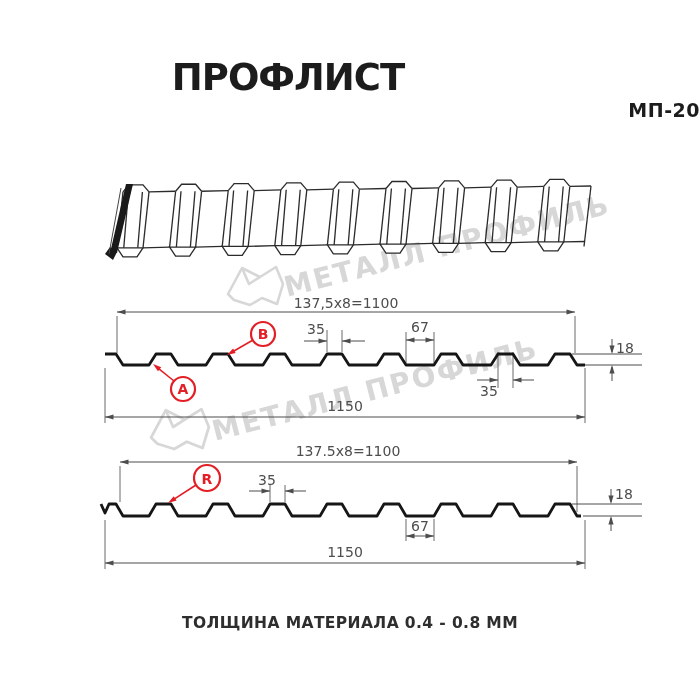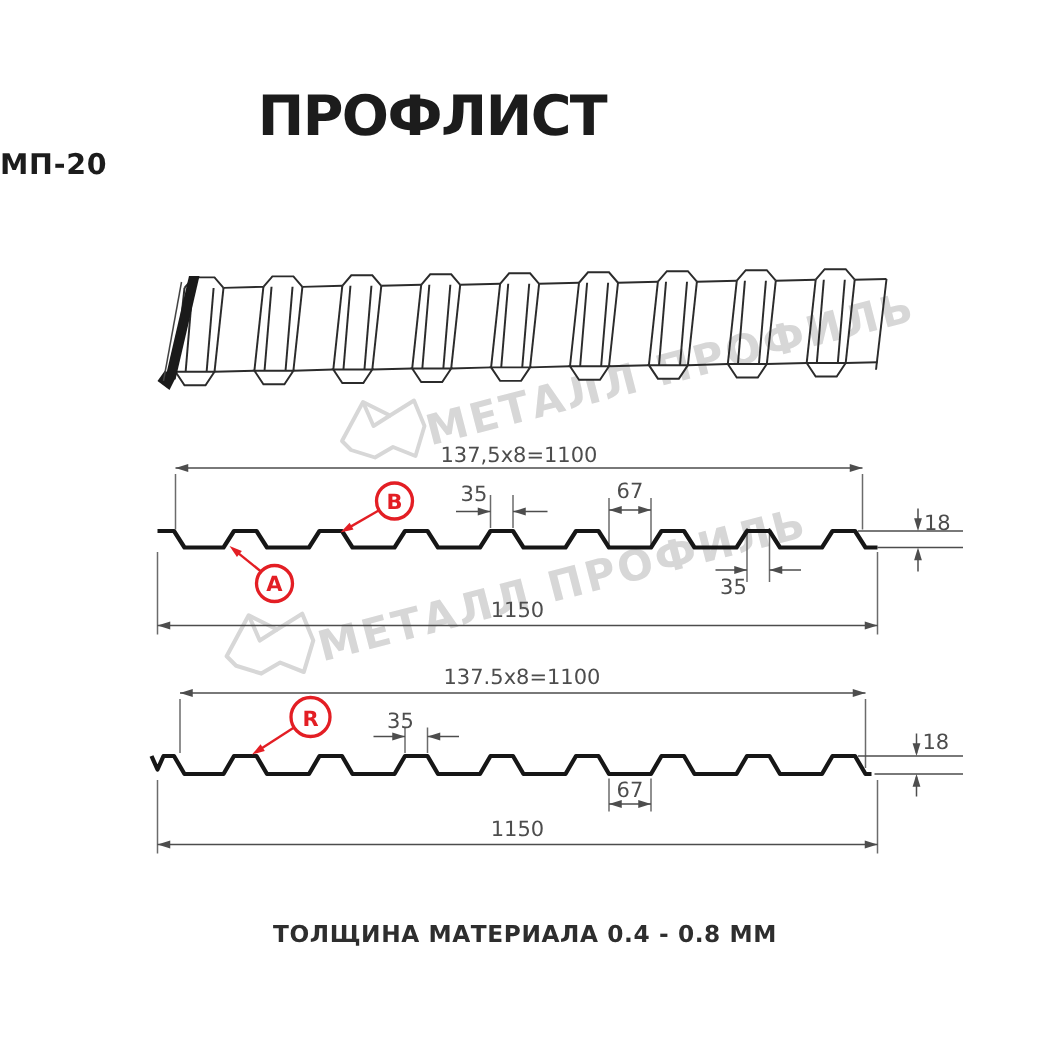--- a/index.html
+++ b/index.html
@@ -1,20 +1,20 @@
 <!DOCTYPE html>
 <html style="--accent: #e31e24; --ink: #1c1c1c; --ink2: #4d4d4d; --wm: #d7d7d7; --bg: #ffffff;"><head>
 <meta charset="utf-8">
 <style>
   html,body{margin:0;padding:0;background:#fff;}
   .canvas{position:relative;width:700px;height:700px;background:var(--bg,#fff);overflow:hidden;
           font-family:"DejaVu Sans","Liberation Sans",sans-serif;}
   .title{position:absolute;top:56px;left:0;width:576px;text-align:center;
          font-size:37px;font-weight:bold;letter-spacing:-1px;color:var(--ink,#1c1c1c);}
-  .model{position:absolute;top:99px;left:0;width:700px;text-align:left;
+  .model{position:absolute;top:99px;left:0;width:700px;text-align:right;
          font-size:19px;font-weight:600;letter-spacing:.5px;color:var(--ink,#1c1c1c);}
   .footer{position:absolute;top:614px;left:0;width:700px;text-align:center;
           font-size:15.5px;font-weight:700;letter-spacing:.4px;color:#2e2e2e;}
   svg.draw{position:absolute;left:0;top:0;}
   .dim{font-size:14px;fill:var(--ink2,#3a3a3a);}
   .mid{text-anchor:middle;}
   .mk{fill:none;stroke:var(--accent,#e31e24);stroke-width:2.2;}
   .mktext{fill:var(--accent,#e31e24);font-size:14px;font-weight:bold;text-anchor:middle;}
   .wm-text{font-size:28px;font-weight:bold;fill:var(--wm,#d7d7d7);letter-spacing:2px;}
   .wm-logo{fill:none;stroke:var(--wm,#d7d7d7);stroke-width:2.6;stroke-linejoin:round;}

